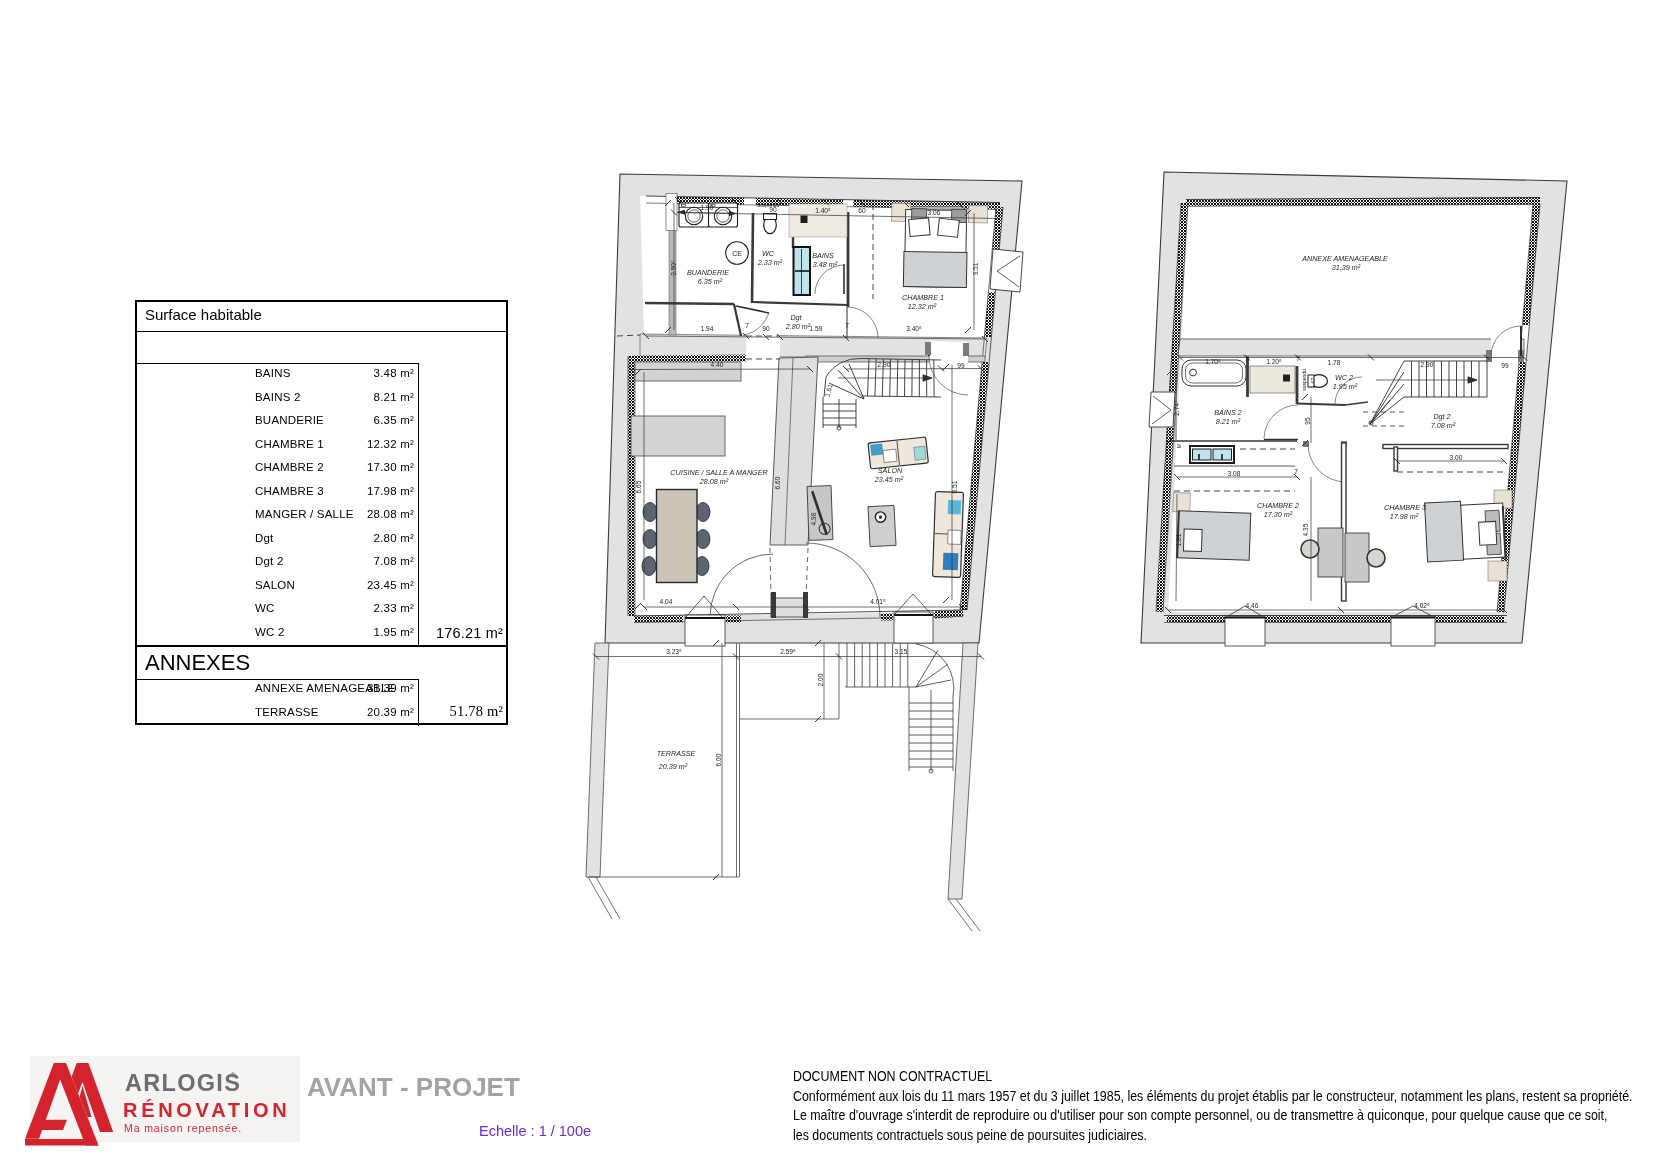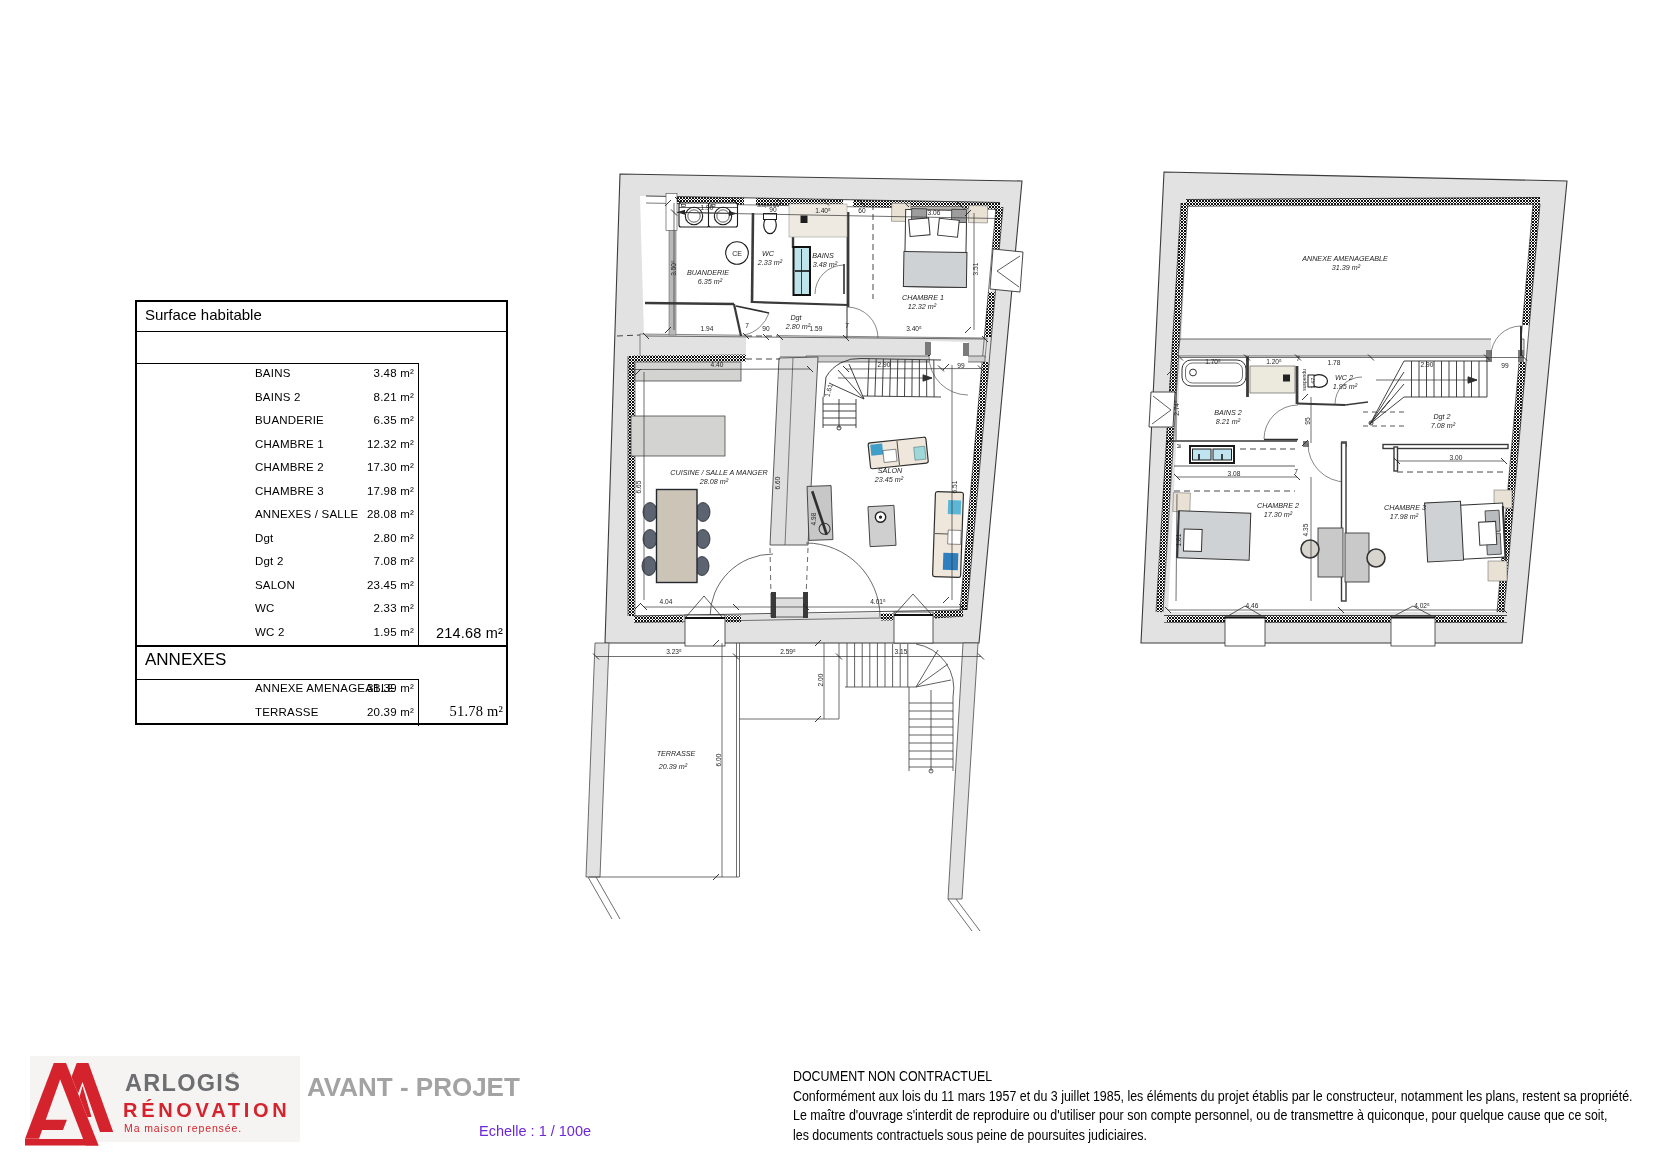--- a/index.html
+++ b/index.html
@@ -15,49 +15,49 @@
 </head>
 <body>
 
   <div id="tbl" class="abs">
     <div class="abs" style="left:0;top:29px;width:369px;border-top:1.6px solid #000;"></div>
     <div class="row-label" style="top:4px;font-size:15px;">Surface habitable</div>
 
     <div class="abs" style="left:-2px;top:61.3px;width:283px;height:282px;border-top:1.6px solid #000;border-right:1.6px solid #000;"></div>
 
     <div class="abs" style="left:0;top:343.4px;width:369px;border-top:2px solid #000;"></div>
-    <div class="row-label" style="top:348px;font-size:17px;text-align:center;">ANNEXES</div>
+    <div class="row-label" style="top:348px;font-size:22px;text-align:center;">ANNEXES</div>
     <div class="abs" style="left:-2px;top:377px;width:283px;height:46.3px;border-top:1.6px solid #000;border-right:1.6px solid #000;"></div>
   </div>
   <div id="rows">
     <div class="cell" style="left:255px;top:367px;">BAINS</div>          
     <div class="cell" style="left:300px;top:367px;width:114px;text-align:right;">3.48 m²</div>
     <div class="cell" style="left:255px;top:390.5px;">BAINS 2</div>      
     <div class="cell" style="left:300px;top:390.5px;width:114px;text-align:right;">8.21 m²</div>
     <div class="cell" style="left:255px;top:414px;">BUANDERIE</div>      
     <div class="cell" style="left:300px;top:414px;width:114px;text-align:right;">6.35 m²</div>
     <div class="cell" style="left:255px;top:437.5px;">CHAMBRE 1</div>    
     <div class="cell" style="left:300px;top:437.5px;width:114px;text-align:right;">12.32 m²</div>
     <div class="cell" style="left:255px;top:461px;">CHAMBRE 2</div>      
     <div class="cell" style="left:300px;top:461px;width:114px;text-align:right;">17.30 m²</div>
     <div class="cell" style="left:255px;top:484.5px;">CHAMBRE 3</div>    
     <div class="cell" style="left:300px;top:484.5px;width:114px;text-align:right;">17.98 m²</div>
-    <div class="cell" style="left:255px;top:508px;">ANNEXES / SALLE</div>
+    <div class="cell" style="left:255px;top:508px;">MANGER / SALLE</div>
     <div class="cell" style="left:300px;top:508px;width:114px;text-align:right;">28.08 m²</div>
     <div class="cell" style="left:255px;top:531.5px;">Dgt</div>          
     <div class="cell" style="left:300px;top:531.5px;width:114px;text-align:right;">2.80 m²</div>
     <div class="cell" style="left:255px;top:555px;">Dgt 2</div>          
     <div class="cell" style="left:300px;top:555px;width:114px;text-align:right;">7.08 m²</div>
     <div class="cell" style="left:255px;top:578.5px;">SALON</div>        
     <div class="cell" style="left:300px;top:578.5px;width:114px;text-align:right;">23.45 m²</div>
     <div class="cell" style="left:255px;top:602px;">WC</div>             
     <div class="cell" style="left:300px;top:602px;width:114px;text-align:right;">2.33 m²</div>
     <div class="cell" style="left:255px;top:625.5px;">WC 2</div>         
     <div class="cell" style="left:300px;top:625.5px;width:114px;text-align:right;">1.95 m²</div>
-    <div class="cell" style="left:370px;top:625px;width:133px;text-align:right;font-size:14.5px;">214.68 m²</div>
+    <div class="cell" style="left:370px;top:625px;width:133px;text-align:right;font-size:14.5px;">176.21 m²</div>
     <div class="cell" style="left:255px;top:682px;">ANNEXE AMENAGEABLE</div>
     <div class="cell" style="left:300px;top:682px;width:114px;text-align:right;">31.39 m²</div>
     <div class="cell" style="left:255px;top:705.5px;">TERRASSE</div>     
     <div class="cell" style="left:300px;top:705.5px;width:114px;text-align:right;">20.39 m²</div>
     <div class="cell" style="left:370px;top:703px;width:133px;text-align:right;font-size:14.5px;font-family:Liberation Serif, serif;">51.78 m²</div>
   </div>
 
   <svg id="plans" class="abs" style="left:0;top:0;" width="1653" height="1169" viewBox="0 0 1653 1169">
     <defs>
       <pattern id="hat" width="3" height="3" patternUnits="userSpaceOnUse">

